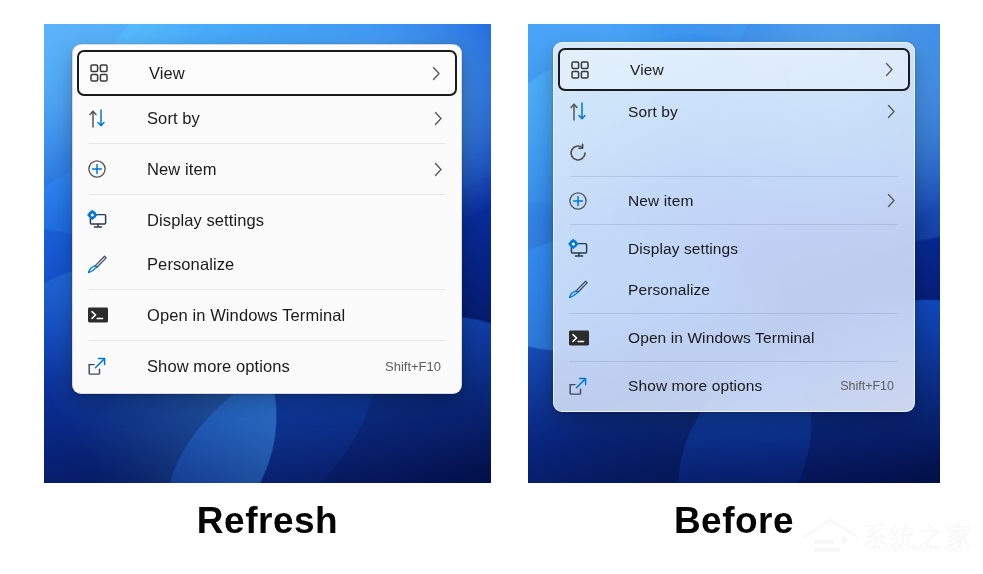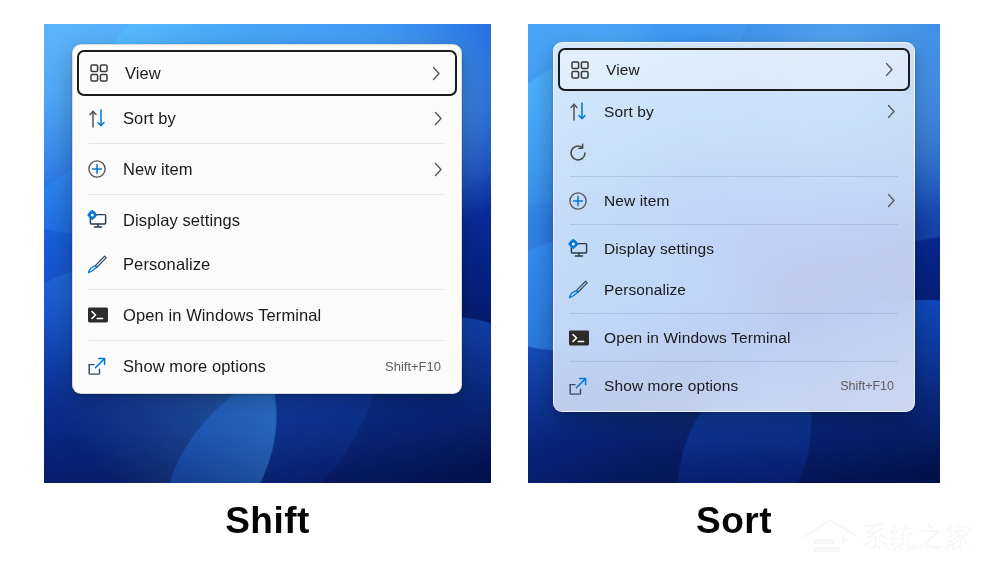--- a/index.html
+++ b/index.html
@@ -150,20 +150,21 @@
   }
 
   .menu-item {
     position: relative;
     display: flex;
     align-items: center;
     height: 44px;
     padding: 0 12px 0 10px;
     border-radius: 5px;
     cursor: default;
+    gap: 24px;
   }
 
   #menu-after .menu-item { height: 41px; }
 
   .menu-item.focused {
     border: 2px solid #1b1b1b;
     border-radius: 7px;
     height: 46px;
     background: rgba(255,255,255,0.30);
   }
@@ -481,23 +482,23 @@
         <path d="M2.2 8.6 H7.0" stroke="#3a4c60" stroke-width="1.45" stroke-linecap="round"></path>
         <path d="M12.5 13.2 V18.1" stroke="#3a4c60" stroke-width="1.45" stroke-linecap="round" opacity="0"></path>
       </svg>
           </span>
           <span class="mi-label">Show more options</span>
           <span class="mi-accel">Shift+F10</span>
         </div>
       </div>
   </div>
 
-  <div class="caption" id="caption-before">Shift</div>
-
-  <div class="caption" id="caption-after">Sort</div>
+  <div class="caption" id="caption-before">Refresh</div>
+
+  <div class="caption" id="caption-after">Before</div>
 
   <div id="watermark">
     <svg width="62" height="42" viewBox="0 0 62 42">
       <path d="M4 22 L30 5 L58 22" fill="none" stroke="#f2f2f2" stroke-width="2.4"></path>
       <path d="M14 24 h20 v5 h-20 z" fill="#f2f2f2"></path>
       <path d="M14 32 h26 v5 h-26 z" fill="#f2f2f2"></path>
       <path d="M42 20 l7 5 l-7 5 z" fill="#f2f2f2"></path>
     </svg>
     <span class="wm-cn">系统之家</span>
     <span class="wm-en">XITONGZHIJIA.NET</span>

